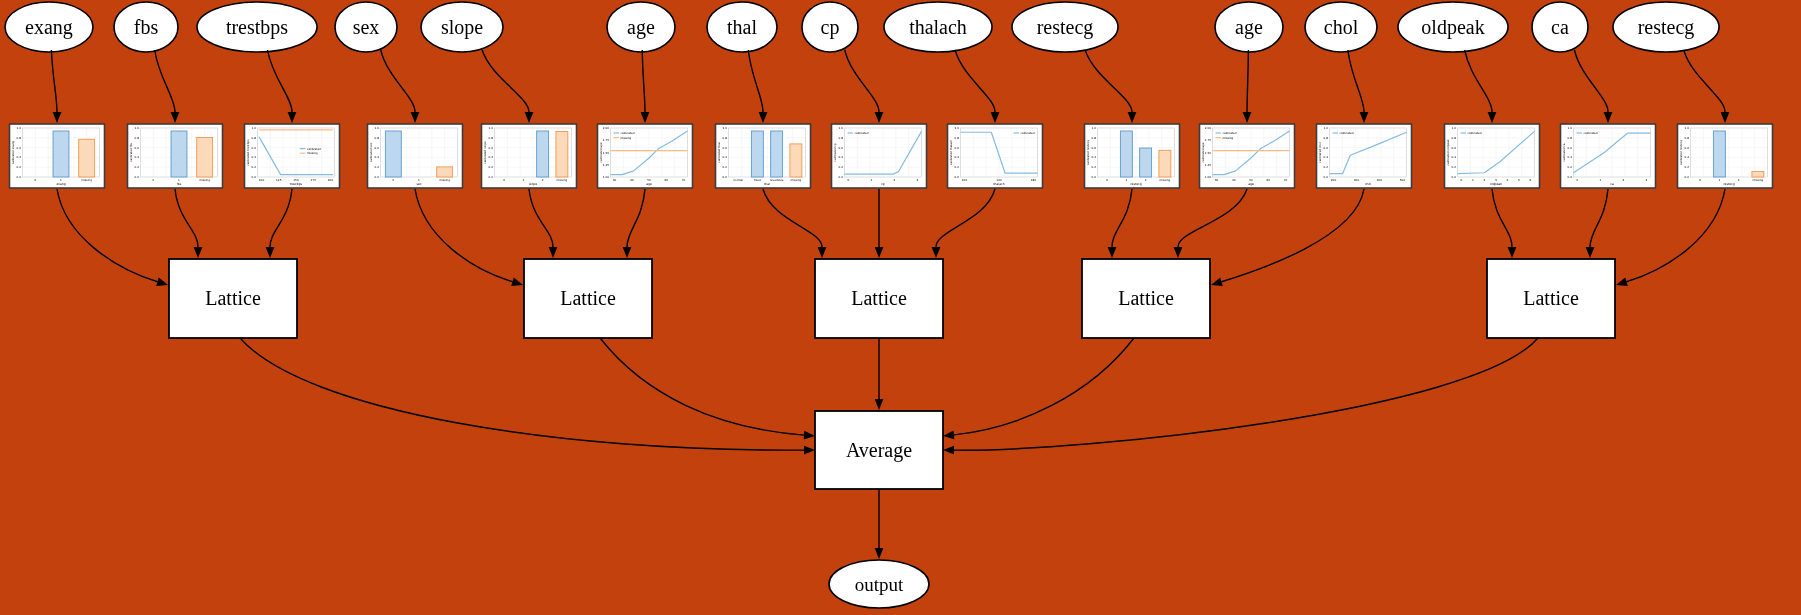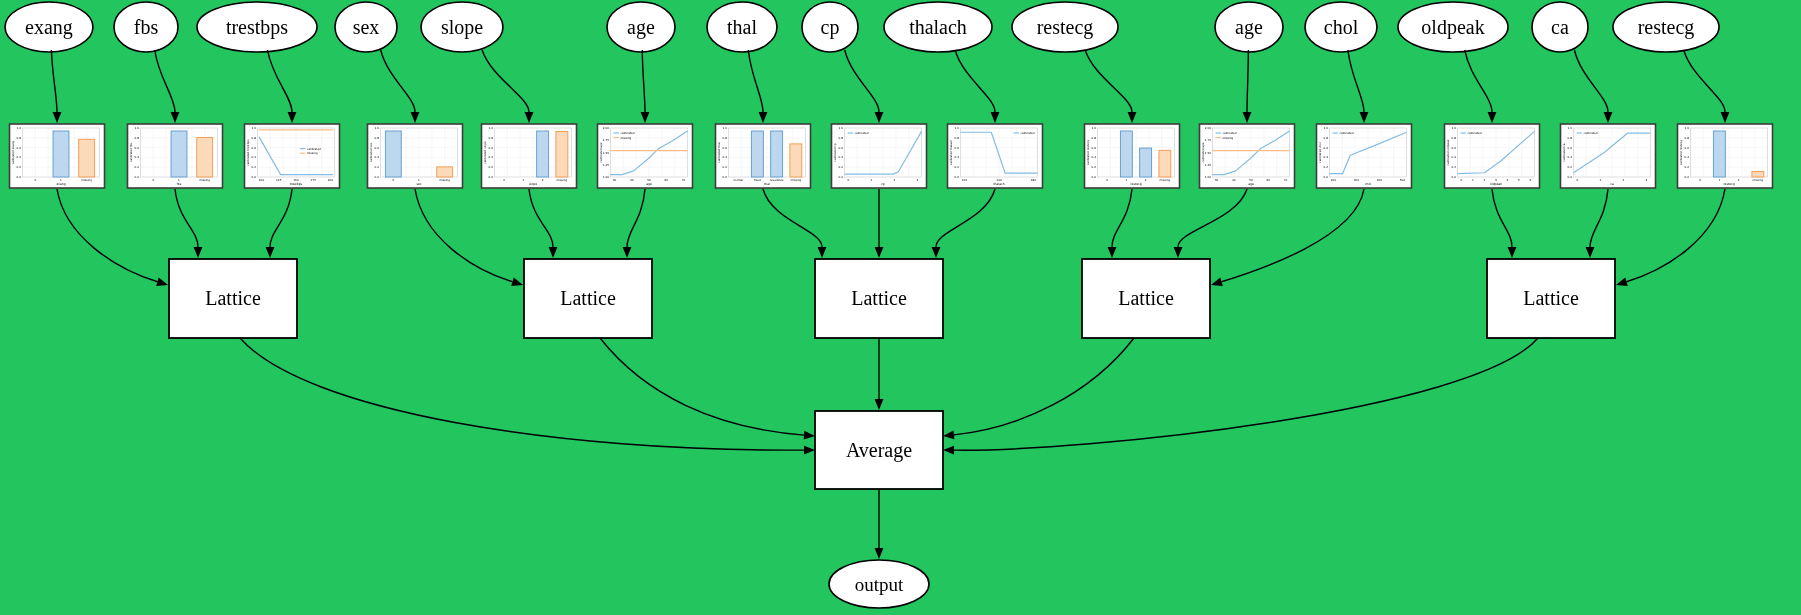--- a/index.html
+++ b/index.html
@@ -1,16 +1,16 @@
 <!DOCTYPE html>
 <html><head>
 <meta charset="utf-8">
 <style>
   html,body{margin:0;padding:0;background:#ffffff;}
-  #stage{width:1801px;height:615px;position:relative;background:#22c55e;}
+  #stage{width:1801px;height:615px;position:relative;background:#c2410c;}
   svg text{font-family:"Liberation Serif","DejaVu Serif",serif;fill:#000;}
   svg text.tiny{font-family:"DejaVu Sans","Liberation Sans",sans-serif;}
 </style>
 </head>
 <body>
 
 <div id="stage">
   <svg id="diagram" xmlns="http://www.w3.org/2000/svg" width="1801" height="615" viewBox="0 0 1801 615">
       <g>
         <ellipse cx="49" cy="27" rx="44" ry="25" fill="#ffffff" stroke="#000000" stroke-width="1.6"></ellipse>

